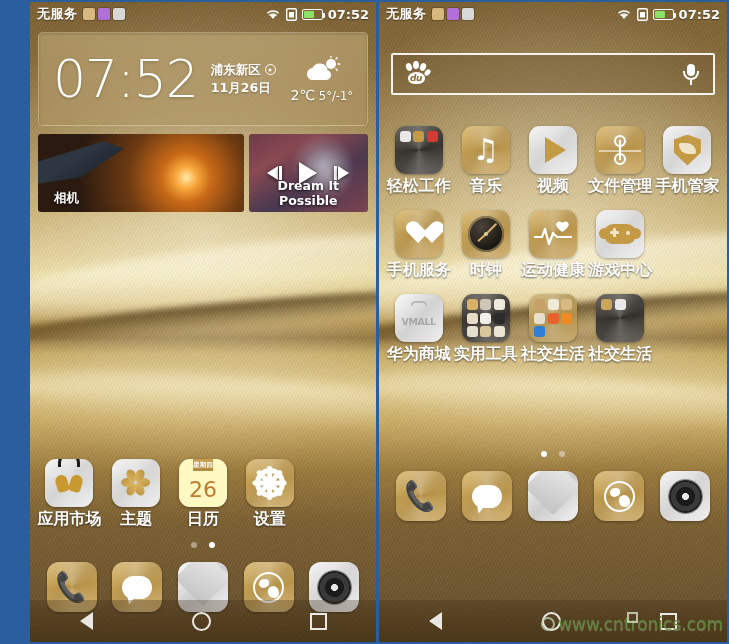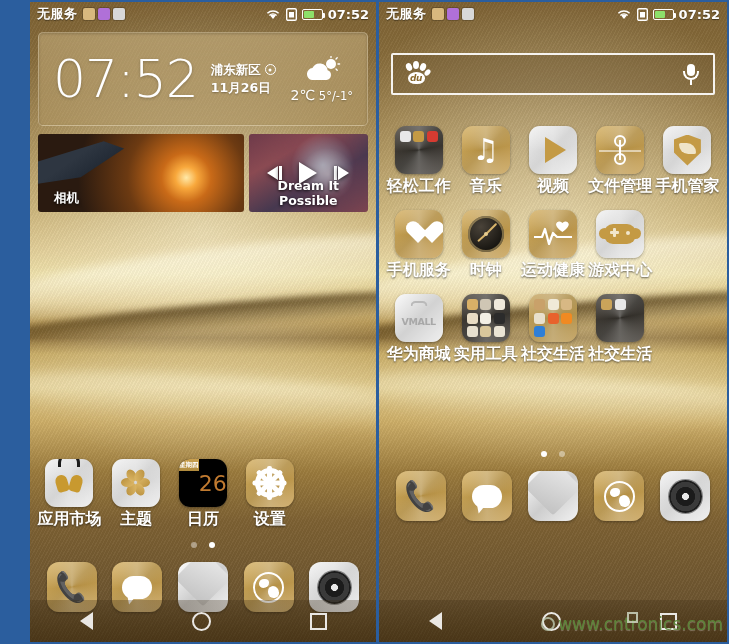--- a/index.html
+++ b/index.html
@@ -147,21 +147,21 @@
   .huawei-pet { width:26px; height:17px; position:relative; }
   .huawei-pet:before, .huawei-pet:after { content:""; position:absolute; top:0; width:12px; height:17px;
     background:#c8992f; border-radius:10px 10px 6px 6px; }
   .huawei-pet:before { left:0; transform:rotate(-16deg); }
   .huawei-pet:after { right:0; transform:rotate(16deg); }
   .bag-handle { position:absolute; top:-7px; left:50%; transform:translateX(-50%);
     width:22px; height:15px; border:3px solid #1b1b1b; border-bottom:0; border-radius:12px 12px 0 0; z-index:3;}
   .theme-flower { width:28px; height:28px; border-radius:50%; position:relative; }
   .petal { position:absolute; width:13px; height:9px; background:linear-gradient(135deg,#e0bb6b,#b88f3c);
     border-radius:50%; left:7px; top:9px; transform-origin:50% 50%; }
-  .cal { width:100%; height:100%; background:#000000; display:flex; flex-direction:row; }
+  .cal { width:100%; height:100%; background:#fef9c3; display:flex; flex-direction:column;align-items:center; }
   .cal-top { height:12px; background:linear-gradient(180deg,#c9a050,#b08b3e); color:#fff; font-size:6.5px;
              display:flex; align-items:center; justify-content:center; font-weight:700; }
   .cal-day { flex:1; display:flex; align-items:center; justify-content:center;
              font-size:22px; color:#c07a30; font-weight:400; }
   .gear { width:30px; height:30px; border-radius:50%; border:5px solid #fff; position:relative;
           background:transparent; }
   .gear:after{ content:""; position:absolute; inset:5px; border-radius:50%; border:3px solid #fff; }
   .teeth i { position:absolute; left:50%; top:50%; width:5px; height:34px; background:#fff;
              border-radius:2px; transform-origin:50% 50%; margin:-17px 0 0 -2.5px; }
   .gallery { width:100%; height:100%;

